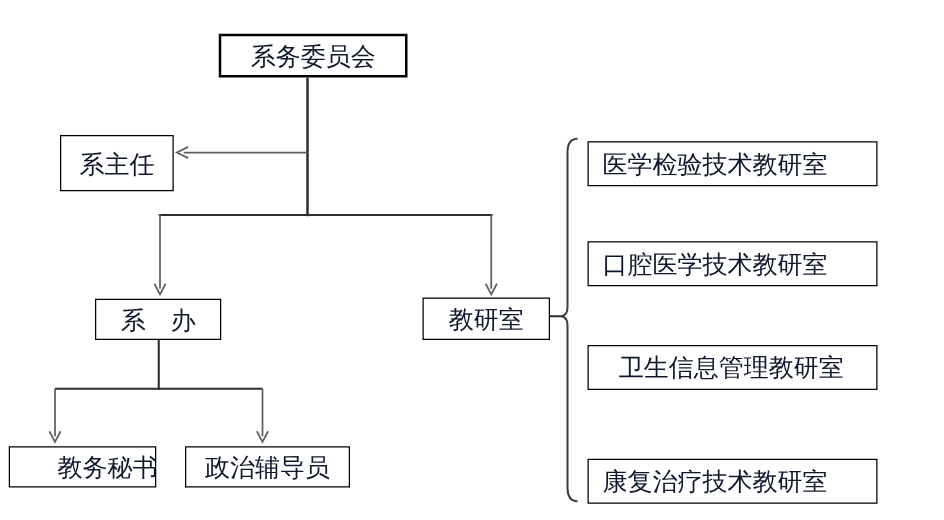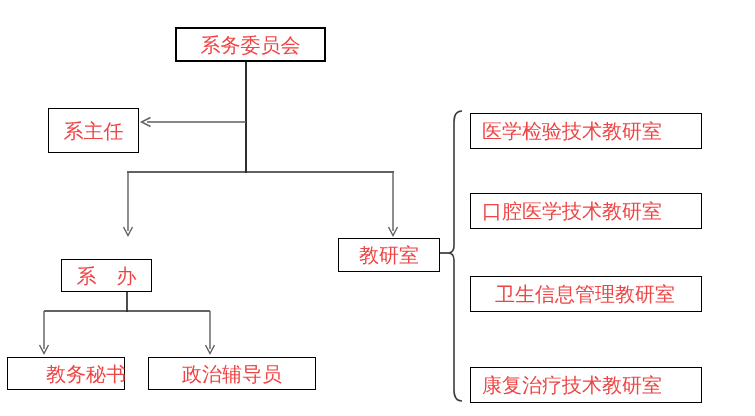--- a/index.html
+++ b/index.html
@@ -20,21 +20,21 @@
     left: 0;
     top: 0;
     width: 755px;
     height: 416px;
   }
   .box {
     position: absolute;
     box-sizing: border-box;
     border: 1.5px solid #000000;
     background: #ffffff;
-    color: #ef4444;
+    color: #0f172a;
     display: flex;
     align-items: center;
     justify-content: center;
     font-size: 20px;
     line-height: 1;
     white-space: nowrap;
   }
   .box--committee { border-width: 2px; }
   .box--left-text {
     justify-content: flex-start;
@@ -78,27 +78,27 @@
              C 454 250, 452 252.5, 449 253
              C 452 253.5, 454 256, 454 260
              L 454 390
              C 454 396, 456 401, 462 401" fill="none" stroke="#3c3c3c" stroke-width="1.6"></path>
   </svg>
 
   <div class="box box--committee" style="left:175px; top:27px; width:151px; height:35px;">系务委员会</div>
 
   <div class="box" style="left:48px; top:108px; width:91px; height:45px;">系主任</div>
 
-  <div class="box" style="left:61px; top:239px; width:91px; height:33px;margin-top:20px;">系　办</div>
+  <div class="box" style="left:76px; top:239px; width:101px; height:33px;">系　办</div>
 
   <div class="box" style="left:338px; top:238px; width:102px; height:34px;text-align:right;">教研室</div>
 
   <div class="box" style="left:7px; top:357px; width:118px; height:33px;padding-left:40px;">教务秘书</div>
 
-  <div class="box" style="left:148px; top:357px; width:168px; height:33px;">政治辅导员</div>
+  <div class="box" style="left:148px; top:357px; width:132px; height:33px;">政治辅导员</div>
 
   <div class="box box--left-text" style="left:470px; top:193px; width:232px; height:36px;">口腔医学技术教研室</div>
 
   <div class="box box--left-text" style="left:470px; top:113px; width:232px; height:36px;">医学检验技术教研室</div>
 
   <div class="box box--left-text" style="left:470px; top:276px; width:232px; height:36px;padding-left:24px;">卫生信息管理教研室</div>
 
   <div class="box box--left-text" style="left:470px; top:367px; width:232px; height:36px;">康复治疗技术教研室</div>
 
 </div>

